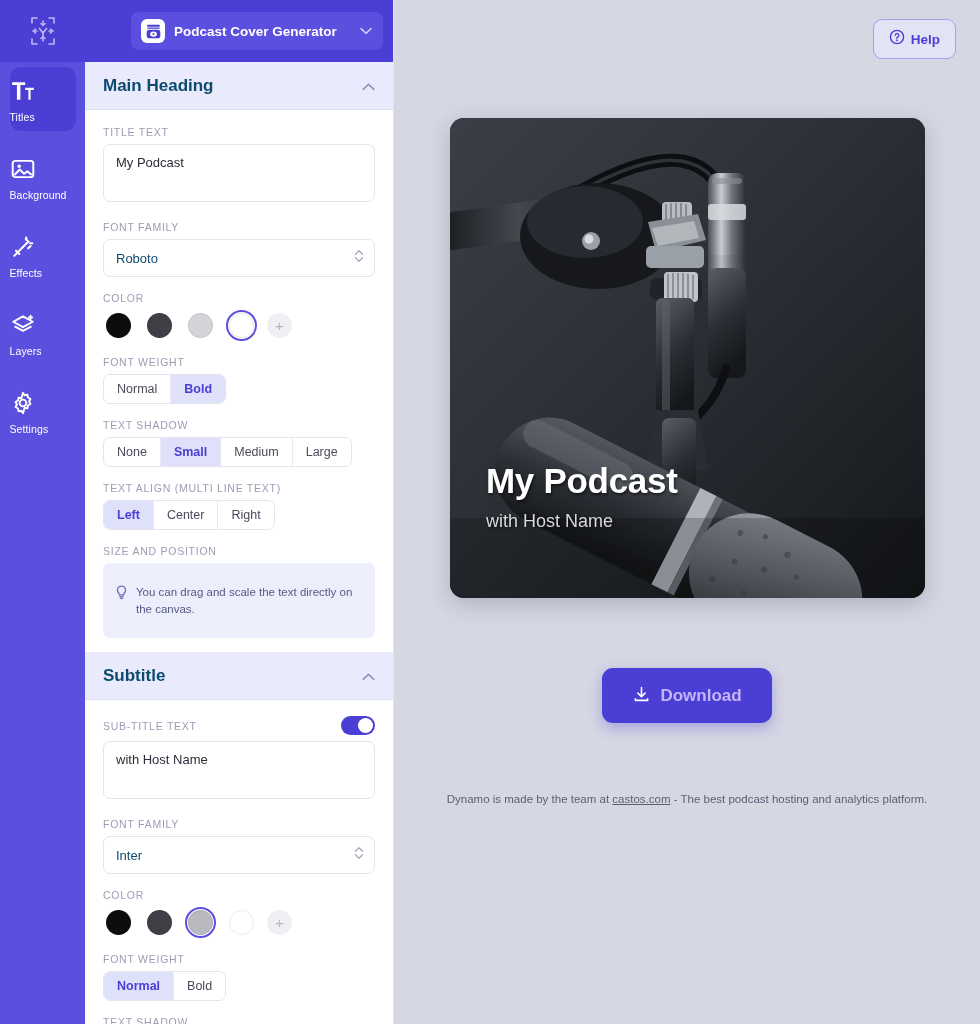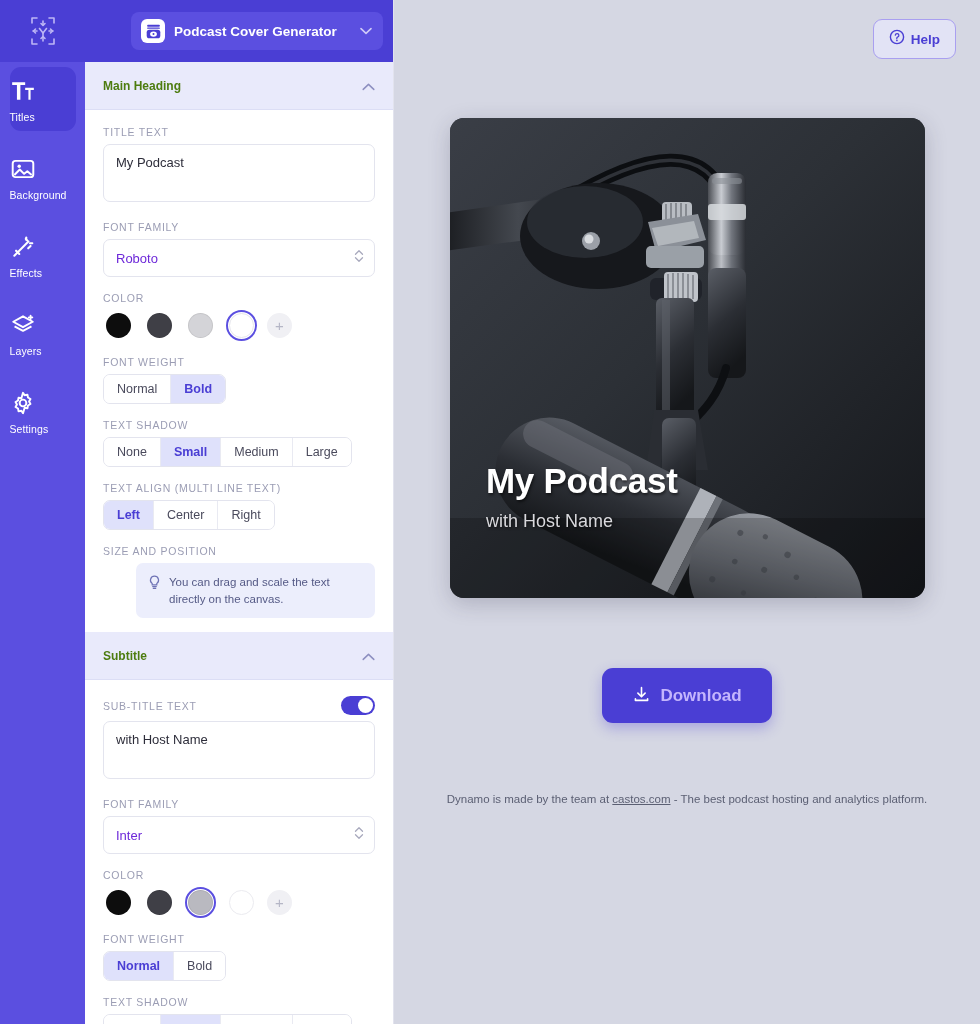--- a/index.html
+++ b/index.html
@@ -63,21 +63,21 @@
     white-space: nowrap; overflow: hidden;
   }
   .chev-wrap { width: 14px; display:flex; align-items:center; justify-content:center; }
 
   .section-head {
     background: #e9eafb; height: 48px;
     display: flex; align-items: center; justify-content: space-between;
     padding: 0 18px; cursor: pointer;
     border-bottom: 1px solid #dcdef5;
   }
-  .section-head .t { font-size: 12px; font-weight: bold; color: #4d7c0f; }
+  .section-head .t { font-size: 17px; font-weight: bold; color: #0c4a6e; }
 
   .section-body { padding: 16px 18px 14px 18px; }
   .section-body.sub { padding-bottom: 10px; }
 
   .fld-label {
     font-size: 10.5px; letter-spacing: .75px; color: #9b9db4;
     text-transform: uppercase; margin-bottom: 6px;
   }
   .fld-label-row {
     display:flex; align-items:center; justify-content:space-between;
@@ -89,21 +89,21 @@
     width: 100%; height: 58px; border: 1px solid #e3e4ee; border-radius: 7px;
     padding: 10px 12px; font-size: 13px; color: #2d2d3a;
     font-family: "Liberation Sans", sans-serif; resize: none; outline: none;
     background: #fff; line-height: 1.3;
   }
   .gap { height: 15px; }
 
   .select-wrap { position: relative; width: 100%; }
   .select {
     width: 100%; height: 38px; border: 1px solid #e3e4ee; border-radius: 7px;
-    padding: 0 30px 0 12px; font-size: 13px; color: #6d28d9;
+    padding: 0 30px 0 12px; font-size: 13px; color: #0c4a6e;
     display: flex; align-items: center; background: #fff; cursor: pointer;
   }
   .select-arrows {
     position: absolute; right: 11px; top: 50%; transform: translateY(-50%);
     pointer-events: none;
   }
 
   .swatches { display: flex; gap: 10px; align-items: center; }
   .sw {
     width: 25px; height: 25px; border-radius: 50%; cursor: pointer;
@@ -126,22 +126,22 @@
   }
   .seg-btn {
     padding: 7px 13px; font-size: 12.5px; color: #4a4a5c;
     border-right: 1px solid #e9eaf2; cursor: pointer; background: #fff;
     white-space: nowrap;
   }
   .seg-btn:last-child { border-right: none; }
   .seg-btn.on { background: #dfe1fb; color: #4a3ed4; font-weight: bold; }
 
   .hint {
-    background: #eceefc; border-radius: 7px; padding: 11px 12px;
-    display: flex; gap: 8px; align-items: flex-start; margin-left: 33px;
+    background: #eceefc; border-radius: 7px; padding: 21px 12px;
+    display: flex; gap: 8px; align-items: flex-start;
   }
   .hint-txt { font-size: 11.5px; color: #555a86; line-height: 1.45; }
 
   .toggle {
     width: 34px; height: 19px; border-radius: 10px; background: #4a3ed4;
     position: relative; cursor: pointer; flex: 0 0 34px;
   }
   .toggle .knob {
     position: absolute; top: 2px; right: 2px; width: 15px; height: 15px;
     border-radius: 50%; background: #fff;

